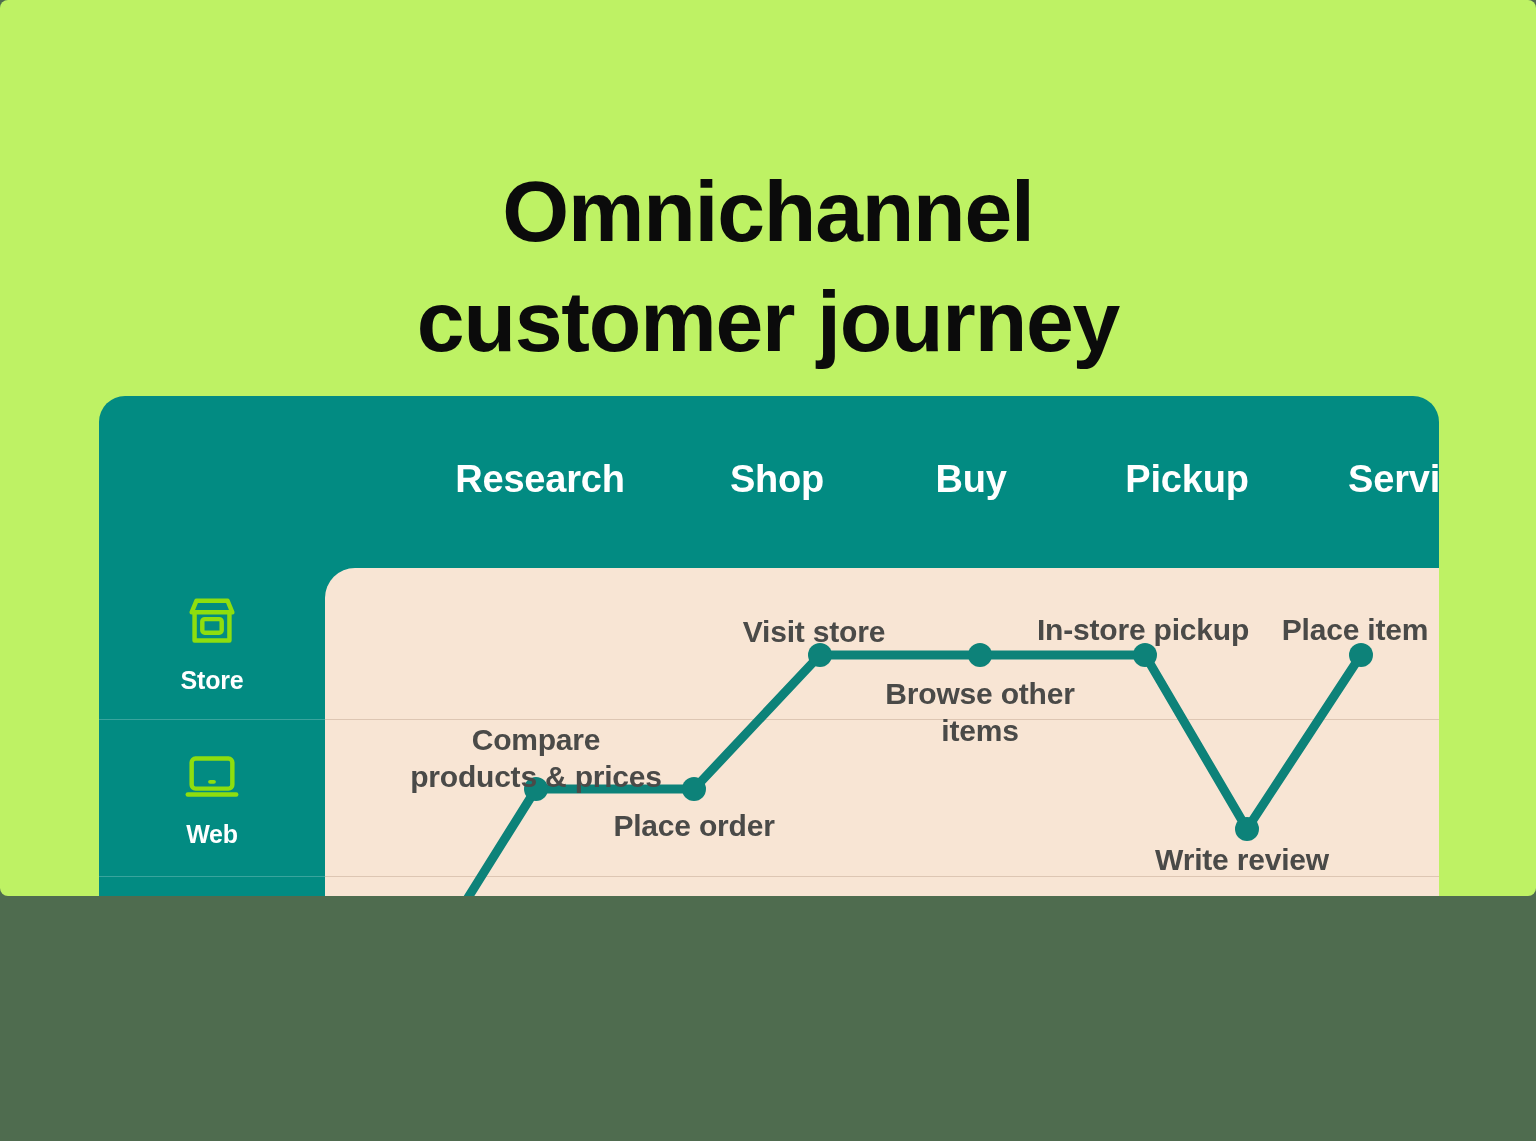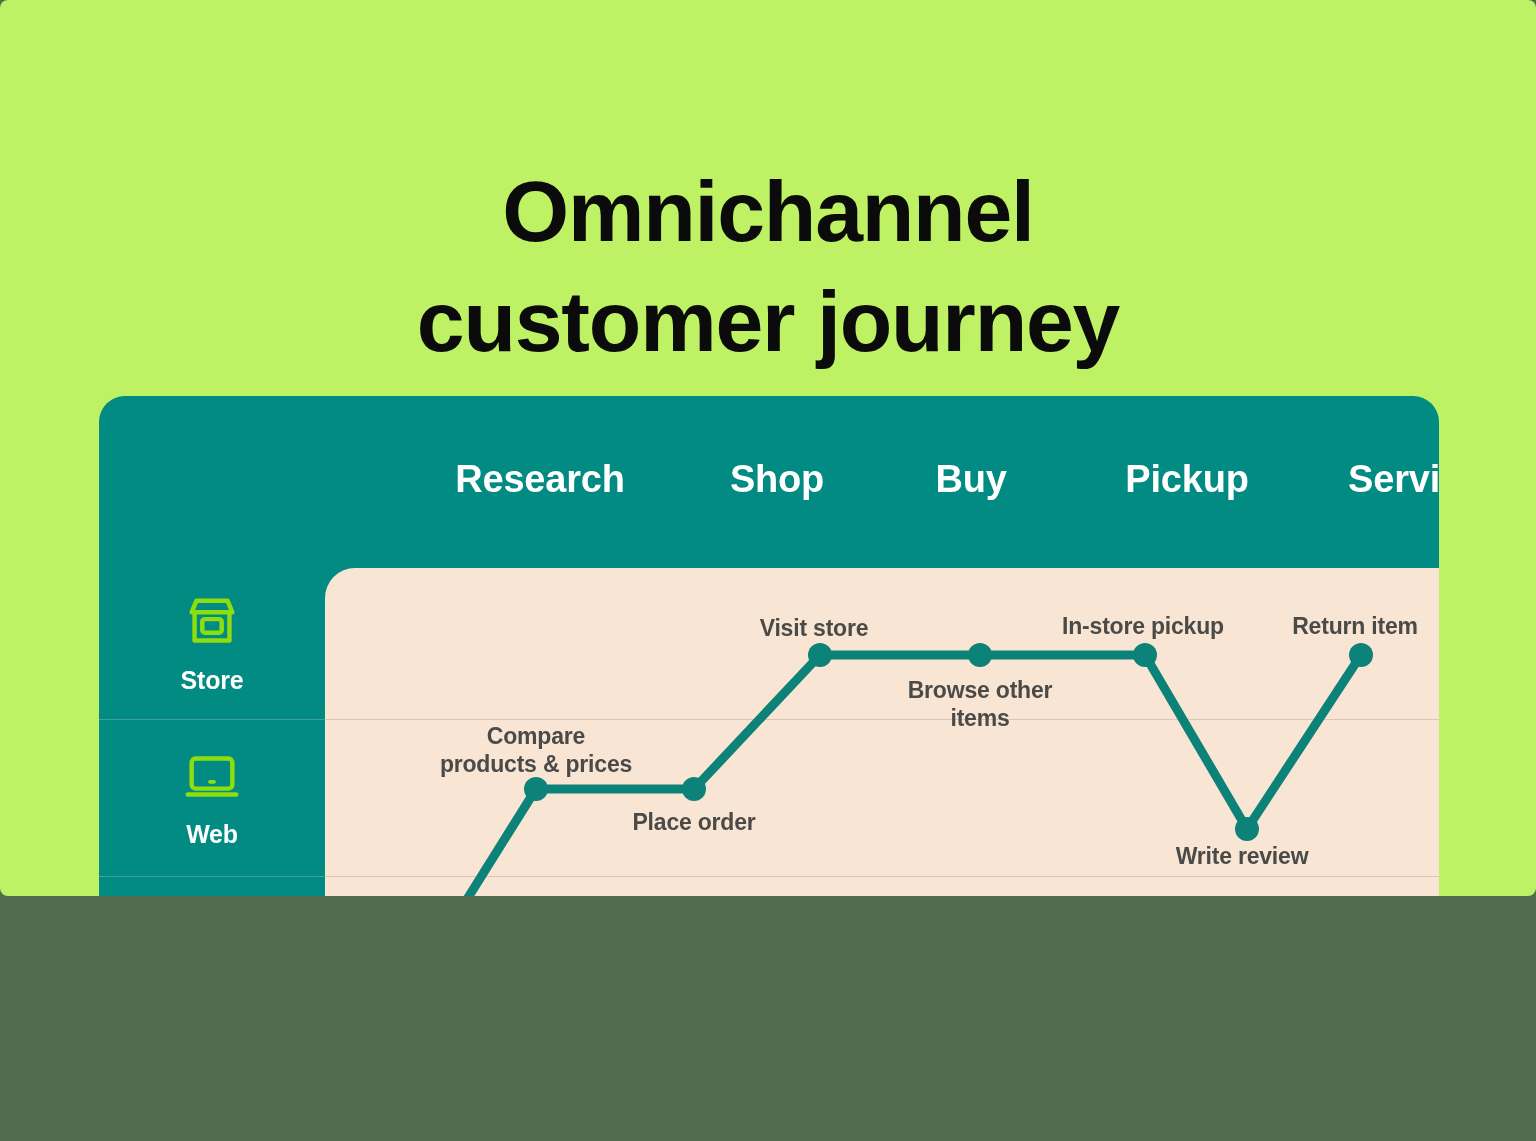--- a/index.html
+++ b/index.html
@@ -139,21 +139,21 @@
     left: 0; top: 0;
     width: 1114px;
     height: 468px;
     display: block;
   }
 
   .point-label {
     position: absolute;
     color: #4a4a48;
     font-weight: 800;
-    font-size: 23px;
+    font-size: 30px;
     line-height: 1.22;
     letter-spacing: -0.2px;
     text-align: center;
     white-space: pre-line;
     transform: translateX(-50%);
   }
 </style>
 </head>
 <body>
 
@@ -235,17 +235,17 @@
 
       <div class="point-label" style="left:489px; top:46px; width:260px;">Visit store</div>
 
       <div class="point-label" style="left:655px; top:108px; width:260px;">Browse other
 items</div>
 
       <div class="point-label" style="left:818px; top:44px; width:300px;">In-store pickup</div>
 
       <div class="point-label" style="left:917px; top:274px; width:280px;">Write review</div>
 
-      <div class="point-label" style="left:1030px; top:44px; width:260px;">Return item</div>
+      <div class="point-label" style="left:1030px; top:44px; width:260px;">Place item</div>
 
     </div>
   </div>
 </div>
 
 </body></html>

